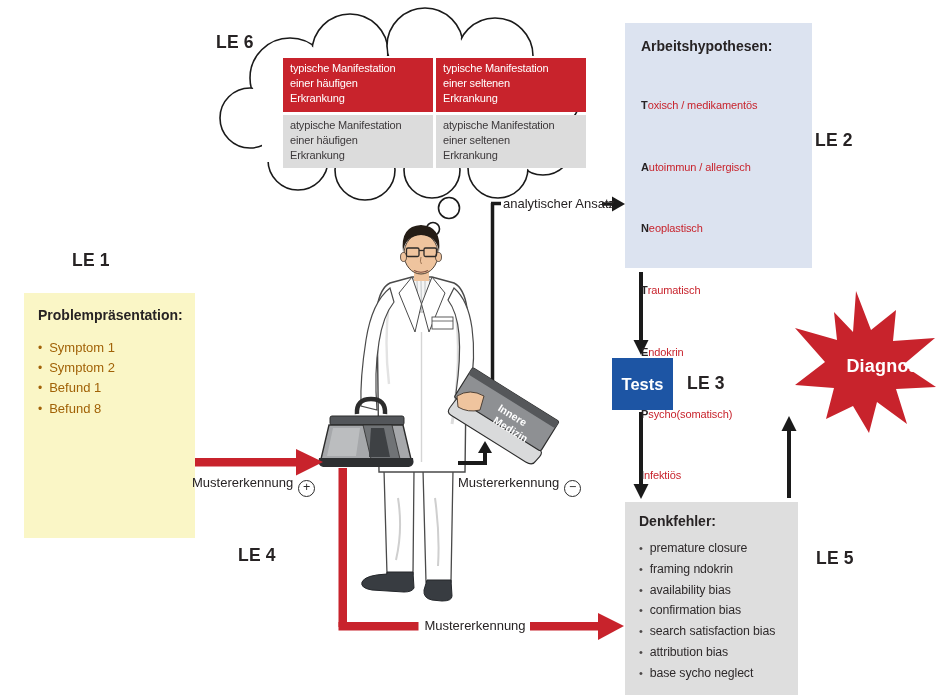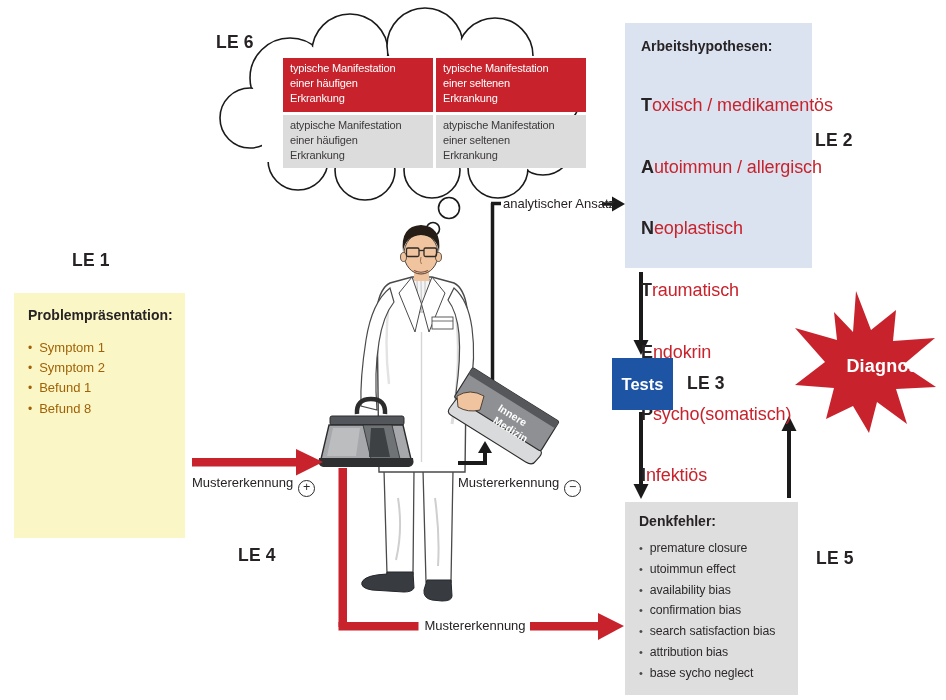--- a/index.html
+++ b/index.html
@@ -11,28 +11,28 @@
   #le6{left:216px;top:32px;}
   #le1{left:72px;top:250px;}
   #le2{left:815px;top:130px;}
   #le3{left:687px;top:373px;}
   #le4{left:238px;top:545px;}
   #le5{left:816px;top:548px;}
 
   .box{box-sizing:border-box;}
   .box-title{font-weight:bold;font-size:14px;white-space:nowrap;}
 
-  #problem-box{left:14px;top:293px;width:171px;height:245px;background:#faf6c6;padding:14px 10px 0 14px;}
+  #problem-box{left:24px;top:293px;width:171px;height:245px;background:#faf6c6;padding:14px 10px 0 14px;}
   #problem-box .box-title{margin-bottom:15px;}
   .pb-item{color:#a16207;font-size:13px;line-height:20.2px;white-space:nowrap;}
   .pb-item::before{content:"•";margin-right:7px;font-size:12px;}
 
   #hyp-box{left:625px;top:23px;width:187px;height:245px;background:#dce3f0;padding:15px 6px 0 16px;}
   #hyp-box .box-title{margin-bottom:10px;}
-  .hyp-item{font-size:18px;color:#c8232c;line-height:20.7px;white-space:nowrap;letter-spacing:-0.1px;margin-top:41px;}
+  .hyp-item{font-size:11px;color:#c8232c;line-height:20.7px;white-space:nowrap;letter-spacing:-0.1px;margin-top:41px;}
   .hyp-item b{color:#272324;}
 
   #denk-box{left:625px;top:502px;width:173px;height:193px;background:#dedede;padding:11px 4px 0 14px;}
   #denk-box .box-title{margin-bottom:9px;}
   .dk-item{font-size:12.3px;color:#2e2a2b;line-height:20.8px;white-space:nowrap;letter-spacing:-0.1px;}
   .dk-item::before{content:"•";margin-right:7px;color:#4b4747;font-size:11px;}
 
   #tests-box{left:612px;top:358px;width:61px;height:52px;background:#1d55a4;color:#fff;
              font-weight:bold;font-size:16.5px;display:flex;align-items:center;justify-content:center;text-align:right;}
 
@@ -232,21 +232,21 @@
     <div class="hyp-item"><b>E</b><span>ndokrin</span></div>
     <div class="hyp-item"><b>P</b><span>sycho(somatisch)</span></div>
     <div class="hyp-item"><b>I</b><span>nfektiös</span></div>
     <div class="hyp-item"><b>A</b><span>ngeboren</span></div>
     <div class="hyp-item"><b>V</b><span>askulär</span></div>
   </div>
 
   <div class="abs box" id="denk-box">
     <div class="box-title">Denkfehler:</div>
     <div class="dk-item">premature closure</div>
-    <div class="dk-item">utoimmun effect</div>
+    <div class="dk-item">framing ndokrin</div>
     <div class="dk-item">availability bias</div>
     <div class="dk-item">confirmation bias</div>
     <div class="dk-item">search satisfaction bias</div>
     <div class="dk-item">attribution bias</div>
     <div class="dk-item">base sycho neglect</div>
   </div>
 
   <div class="abs box" id="tests-box">
     <span>Tests</span>
   </div>

